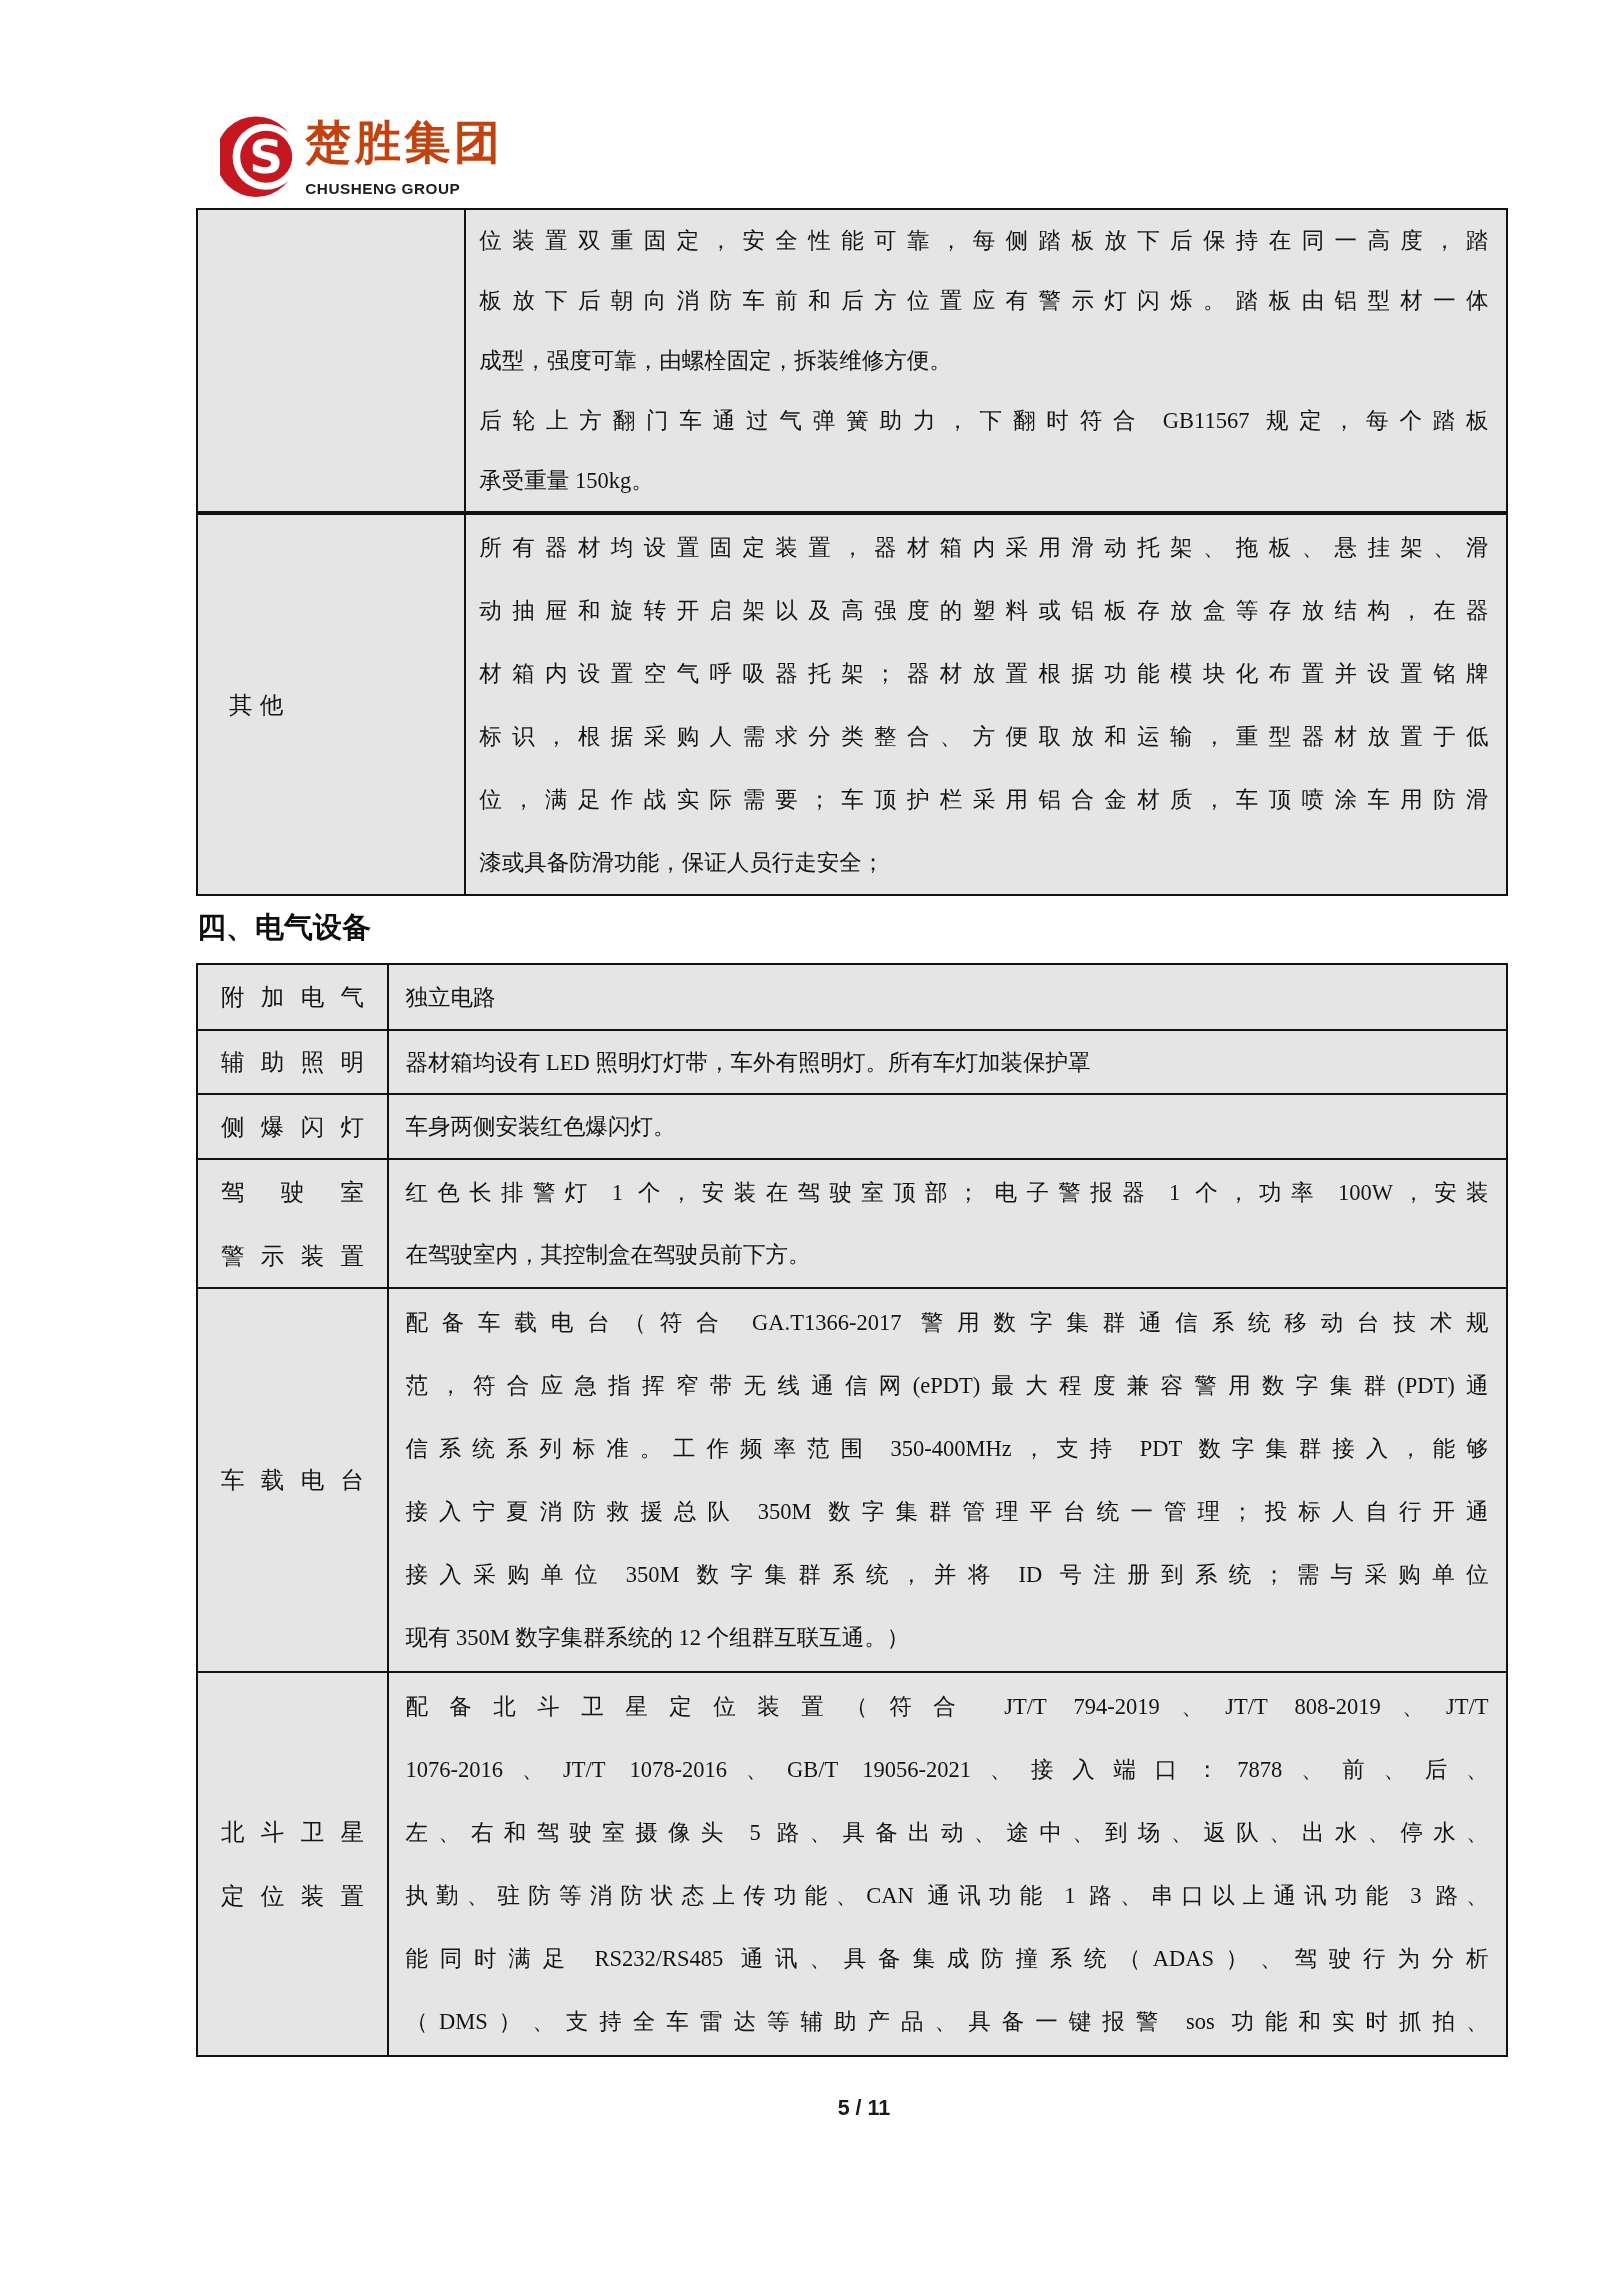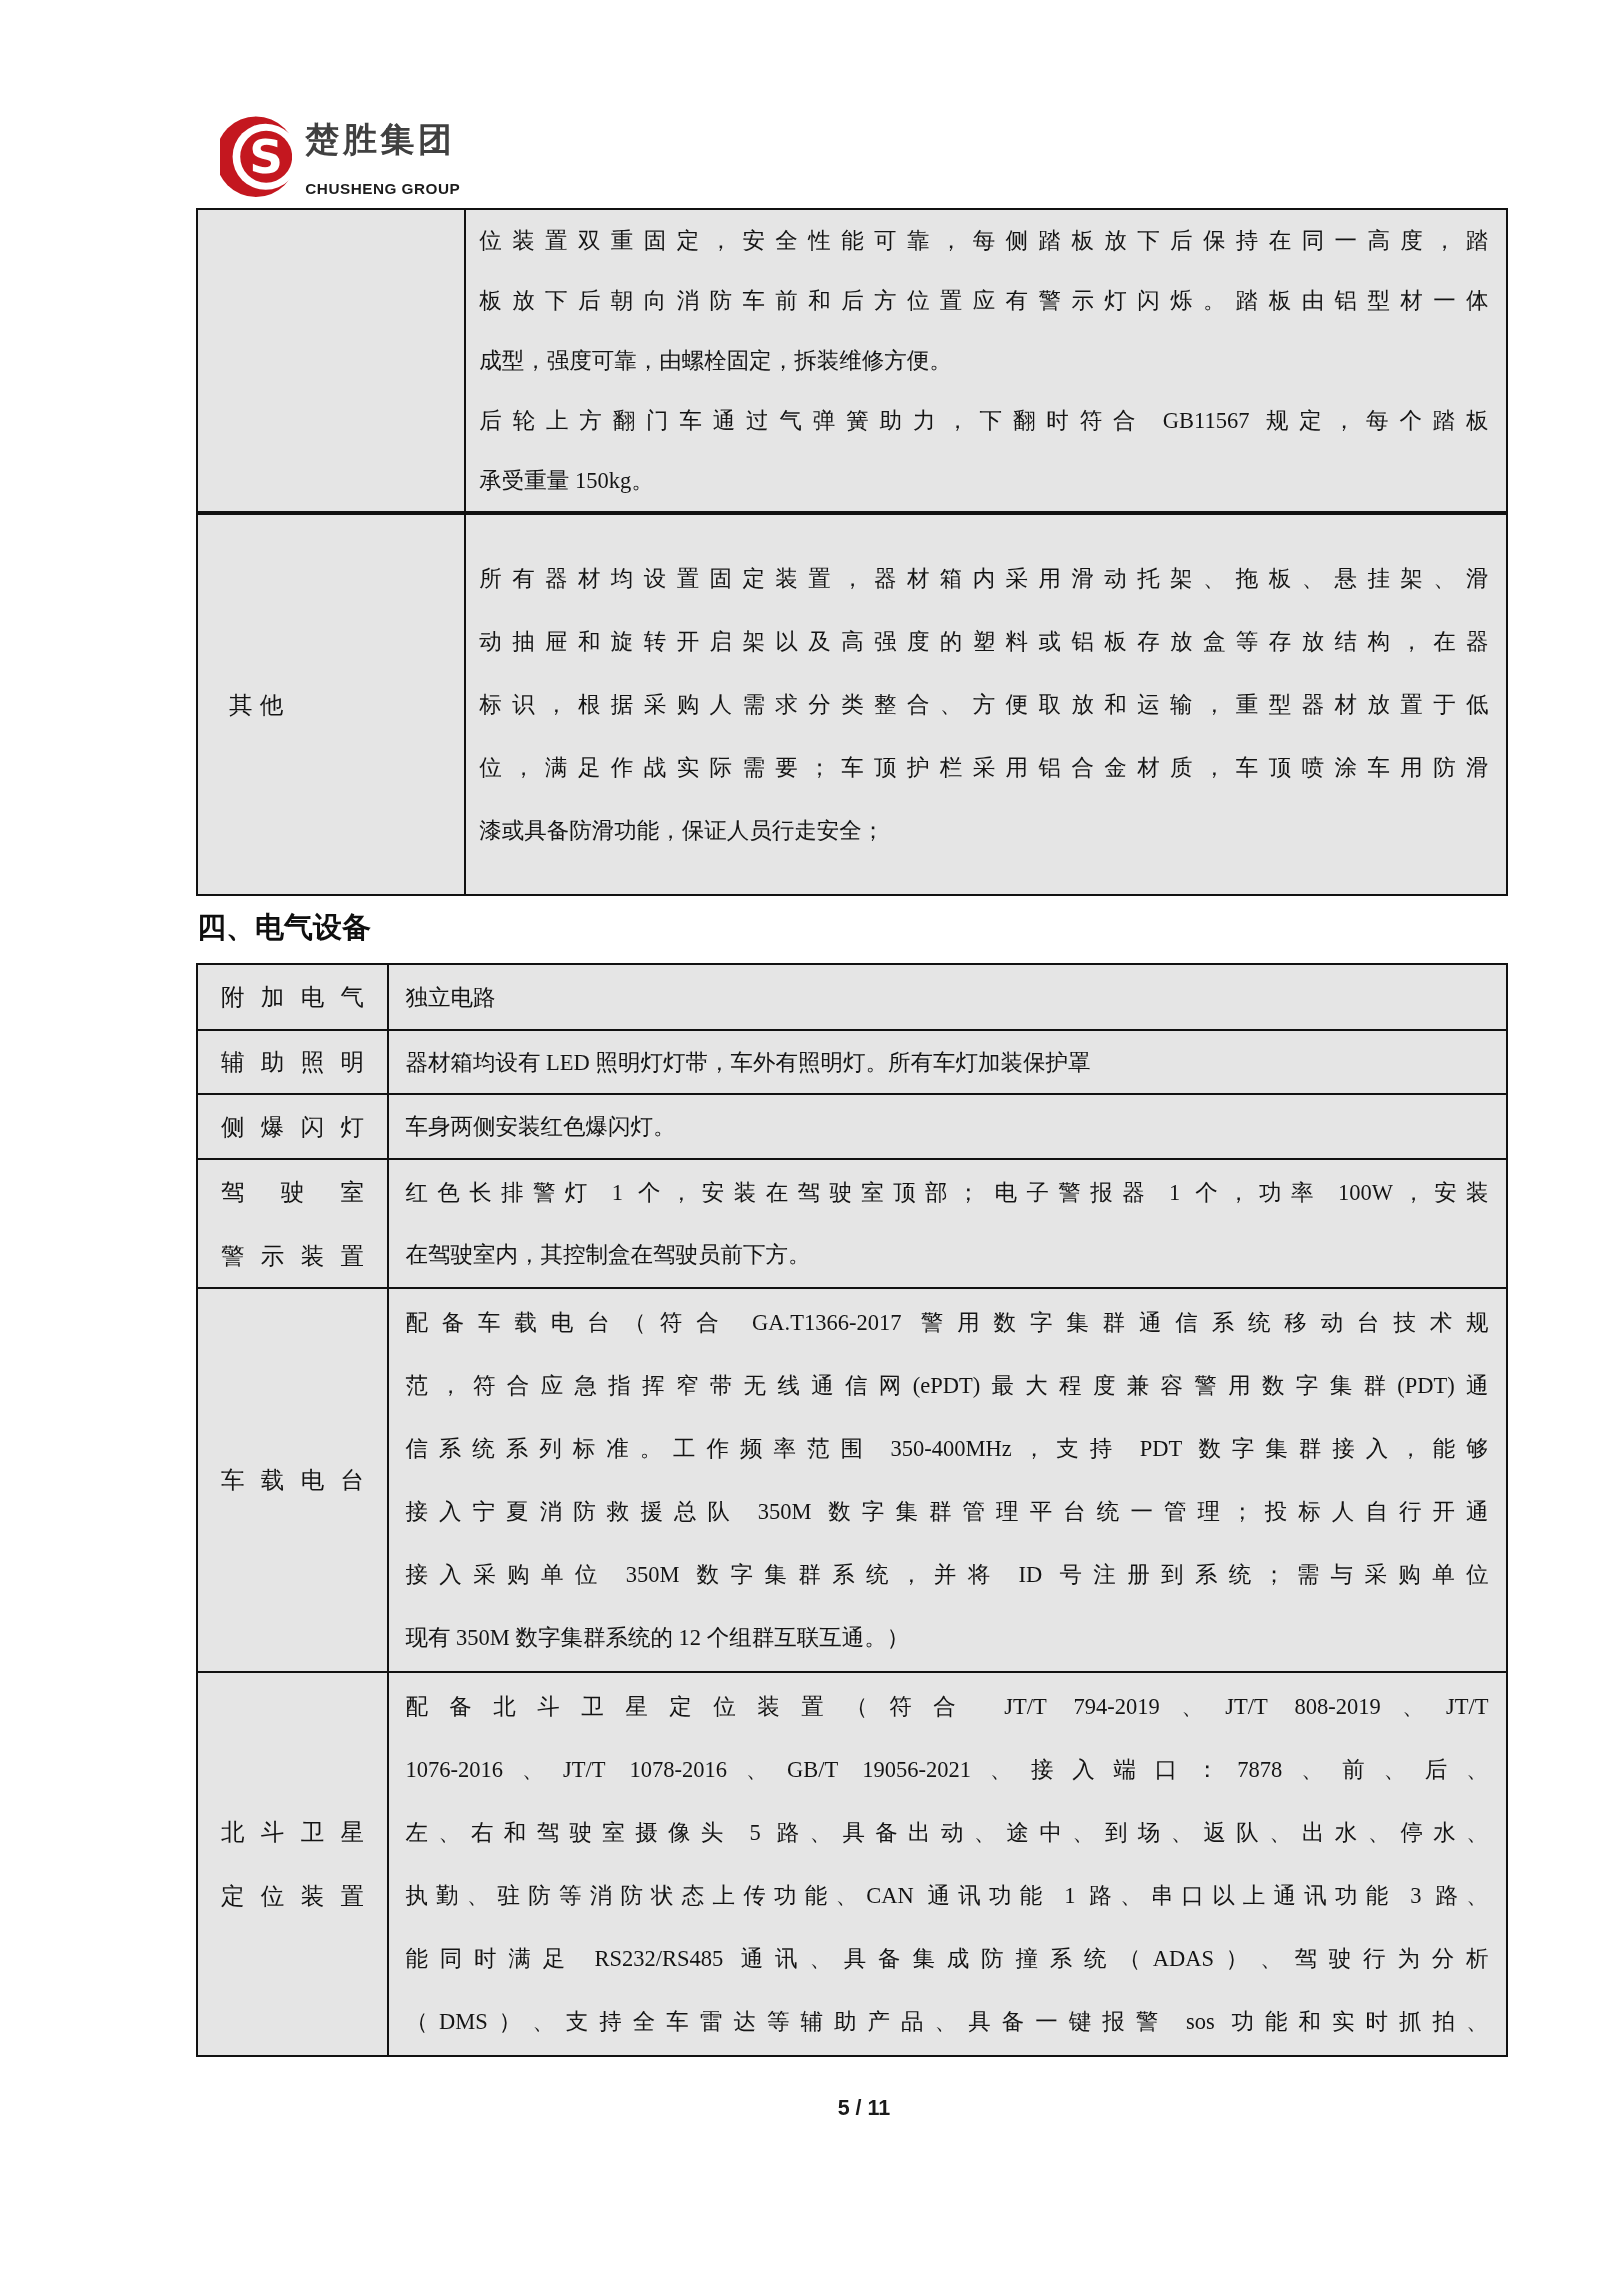--- a/index.html
+++ b/index.html
@@ -8,21 +8,21 @@
     width:1623px;height:2295px;
     background:#ffffff;
     font-family:"Liberation Serif","DejaVu Serif",serif;
     color:#141414;
     overflow:hidden;
   }
   
   #logo{position:absolute;left:220px;top:115px;display:flex;align-items:flex-start;}
   #logo-mark{width:72px;height:84px;flex:0 0 auto;}
   #logo-text{margin-left:13.3px;padding-top:9.2px;font-family:"Liberation Sans","DejaVu Sans",sans-serif;}
-  #logo-cn{font-size:34px;font-weight:bold;letter-spacing:3.6px;color:#404040;line-height:37px;font-family:Liberation Mono, monospace;}
+  #logo-cn{font-size:46px;font-weight:bold;letter-spacing:3.6px;color:#c2410c;line-height:37px;}
   #logo-en{font-size:15.3px;font-weight:bold;letter-spacing:0.5px;color:#1c1c1c;line-height:18.4px;margin-top:19px;}
   
   .table{position:absolute;box-sizing:border-box;border:2.6px solid #111;display:flex;flex-direction:column;background:#e5e5e5;}
   .row{display:flex;box-sizing:border-box;border-bottom:2.6px solid #111;min-height:0;}
   .row:last-child{border-bottom:none;}
   .cell{box-sizing:border-box;min-width:0;}
   .cell-label{border-right:2.6px solid #111;display:flex;flex-direction:column;justify-content:center;font-size:23.5px;}
   .cell-content{flex:1;display:flex;flex-direction:column;justify-content:center;padding-right:17.4px;}
   .line{font-size:22.5px;line-height:63px;white-space:nowrap;}
   .line.j{white-space:normal;text-align:justify;text-align-last:justify;text-justify:inter-character;word-break:keep-all;}
@@ -87,20 +87,21 @@
           <div class="line">承受重量 150kg。</div>
         </div>
       </div>
       <div class="row table1-r1">
         <div class="cell cell-label">
           <div class="label-line">其他</div>
         </div>
         <div class="cell cell-content">
           <div class="line j">所有器材均设置固定装置，器材箱内采用滑动托架、拖板、悬挂架、滑</div>
           <div class="line j">动抽屉和旋转开启架以及高强度的塑料或铝板存放盒等存放结构，在器</div>
+          <div class="line j">材箱内设置空气呼吸器托架；器材放置根据功能模块化布置并设置铭牌</div>
           <div class="line j">标识，根据采购人需求分类整合、方便取放和运输，重型器材放置于低</div>
           <div class="line j">位，满足作战实际需要；车顶护栏采用铝合金材质，车顶喷涂车用防滑</div>
           <div class="line">漆或具备防滑功能，保证人员行走安全；</div>
         </div>
       </div>
     </div>
 
   <div id="section-heading">四、电气设备</div>
 
   <div id="table2" class="table">

